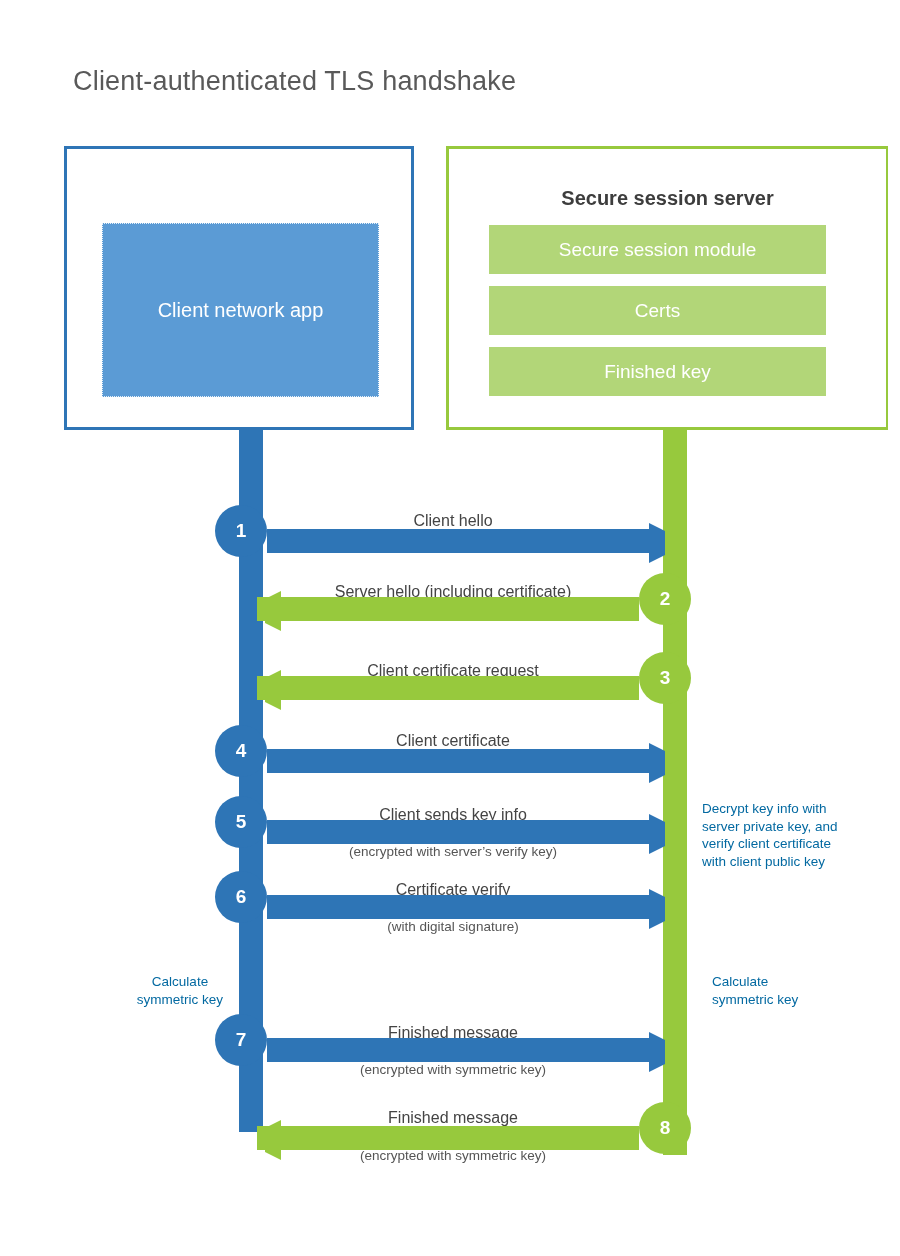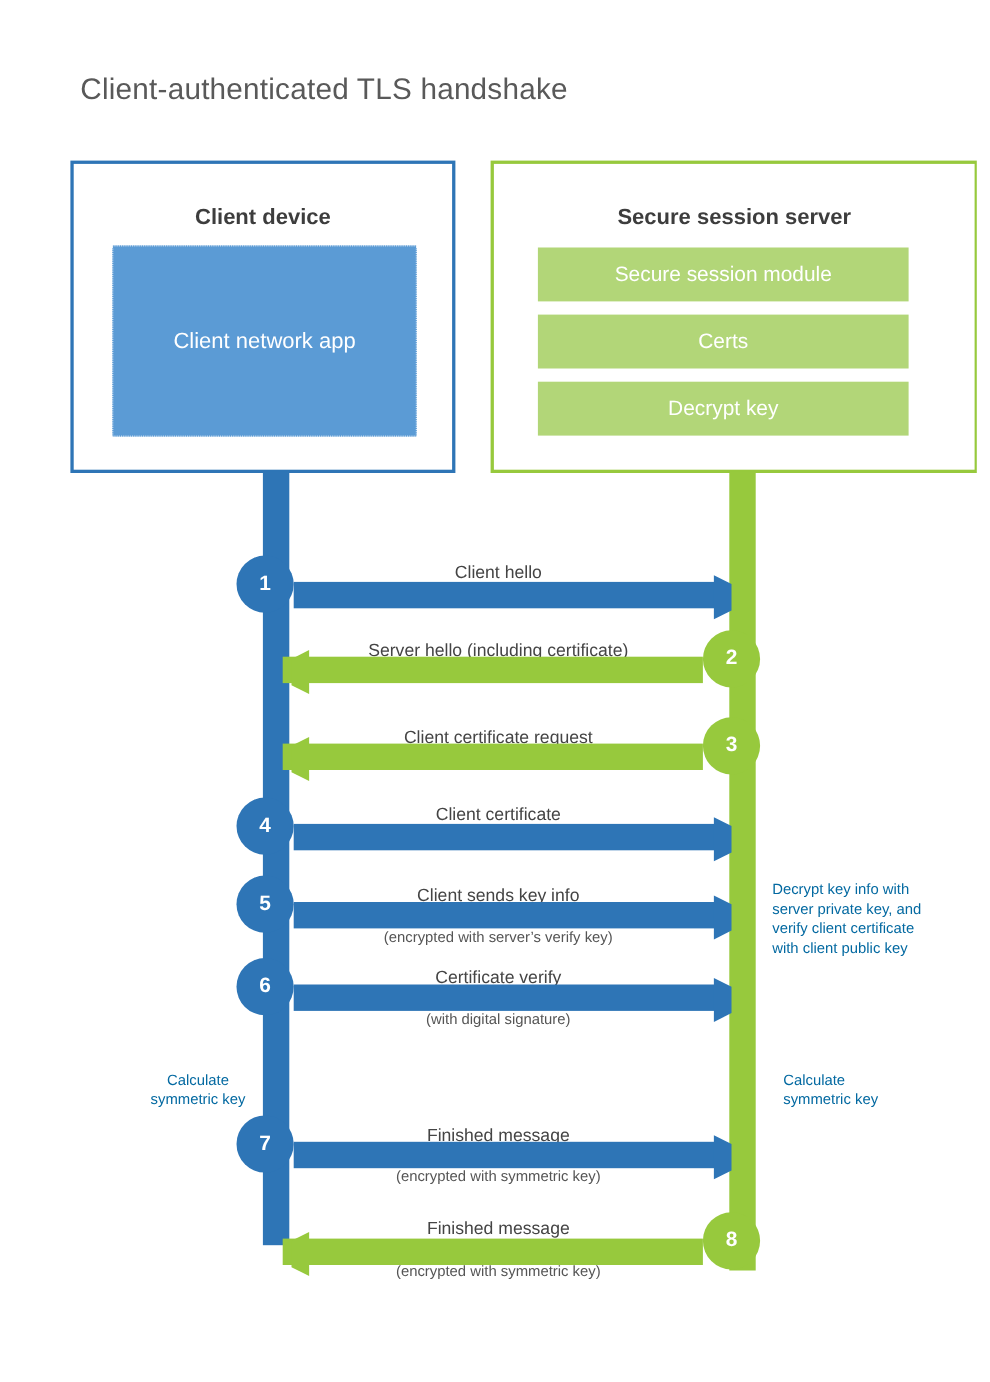--- a/index.html
+++ b/index.html
@@ -121,31 +121,30 @@
   .note-calc-right { left: 676px; top: 937px; width: 136px; text-align: left; }
 </style>
 </head>
 <body>
 
 <div class="canvas">
 
   <div class="page-title">Client-authenticated TLS handshake</div>
 
   <div class="actor-box client-box">
-    <div class="actor-title">Client device</div>
     <div class="app-box">
       <span>Client network app</span>
     </div>
   </div>
 
   <div class="actor-box server-box">
     <div class="actor-title">Secure session server</div>
     <div class="module-bar bar-0">Secure session module</div>
     <div class="module-bar bar-1">Certs</div>
-    <div class="module-bar bar-2">Decrypt key</div>
+    <div class="module-bar bar-2">Finished key</div>
   </div>
 
   <div class="lifeline blue"></div>
   <div class="lifeline green"></div>
 
   <div>
     <div class="msg-label" style="top:476px">Client hello</div>
     <div class="bar blue to-right" style="top:505px"></div>
     <div class="head right" style="top:499px"></div>
     <div class="circle blue" style="top:481px">1</div>

